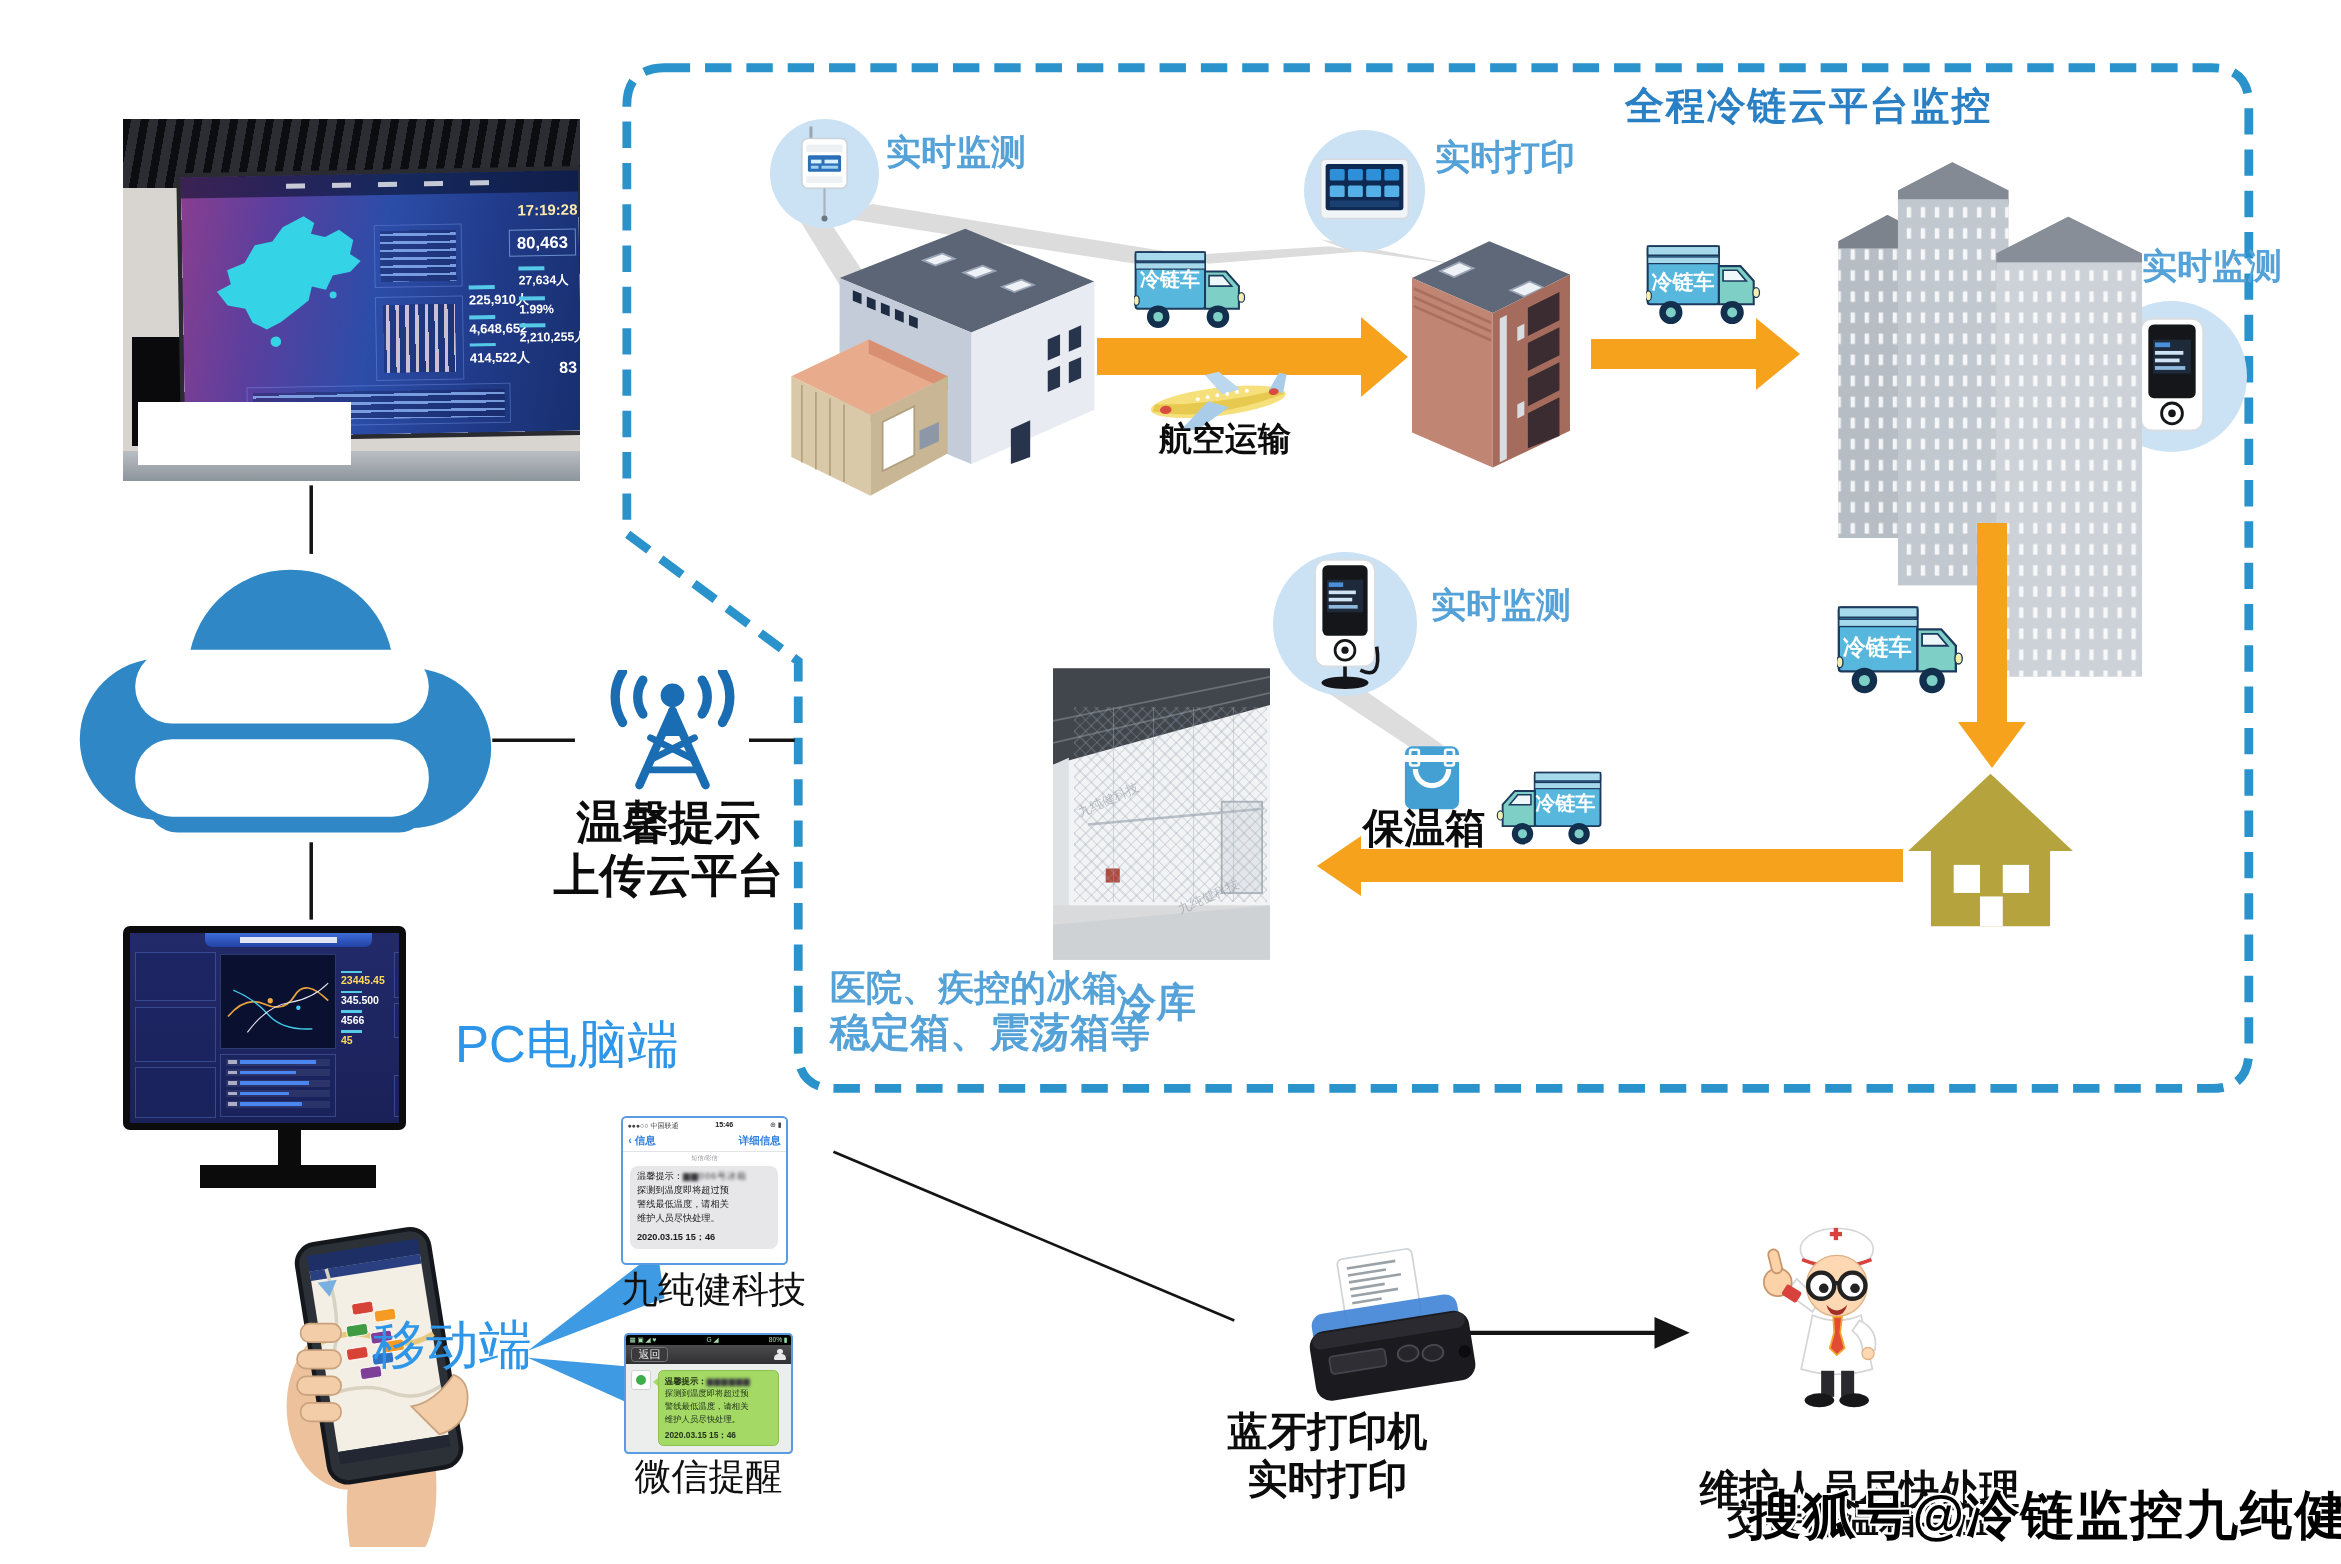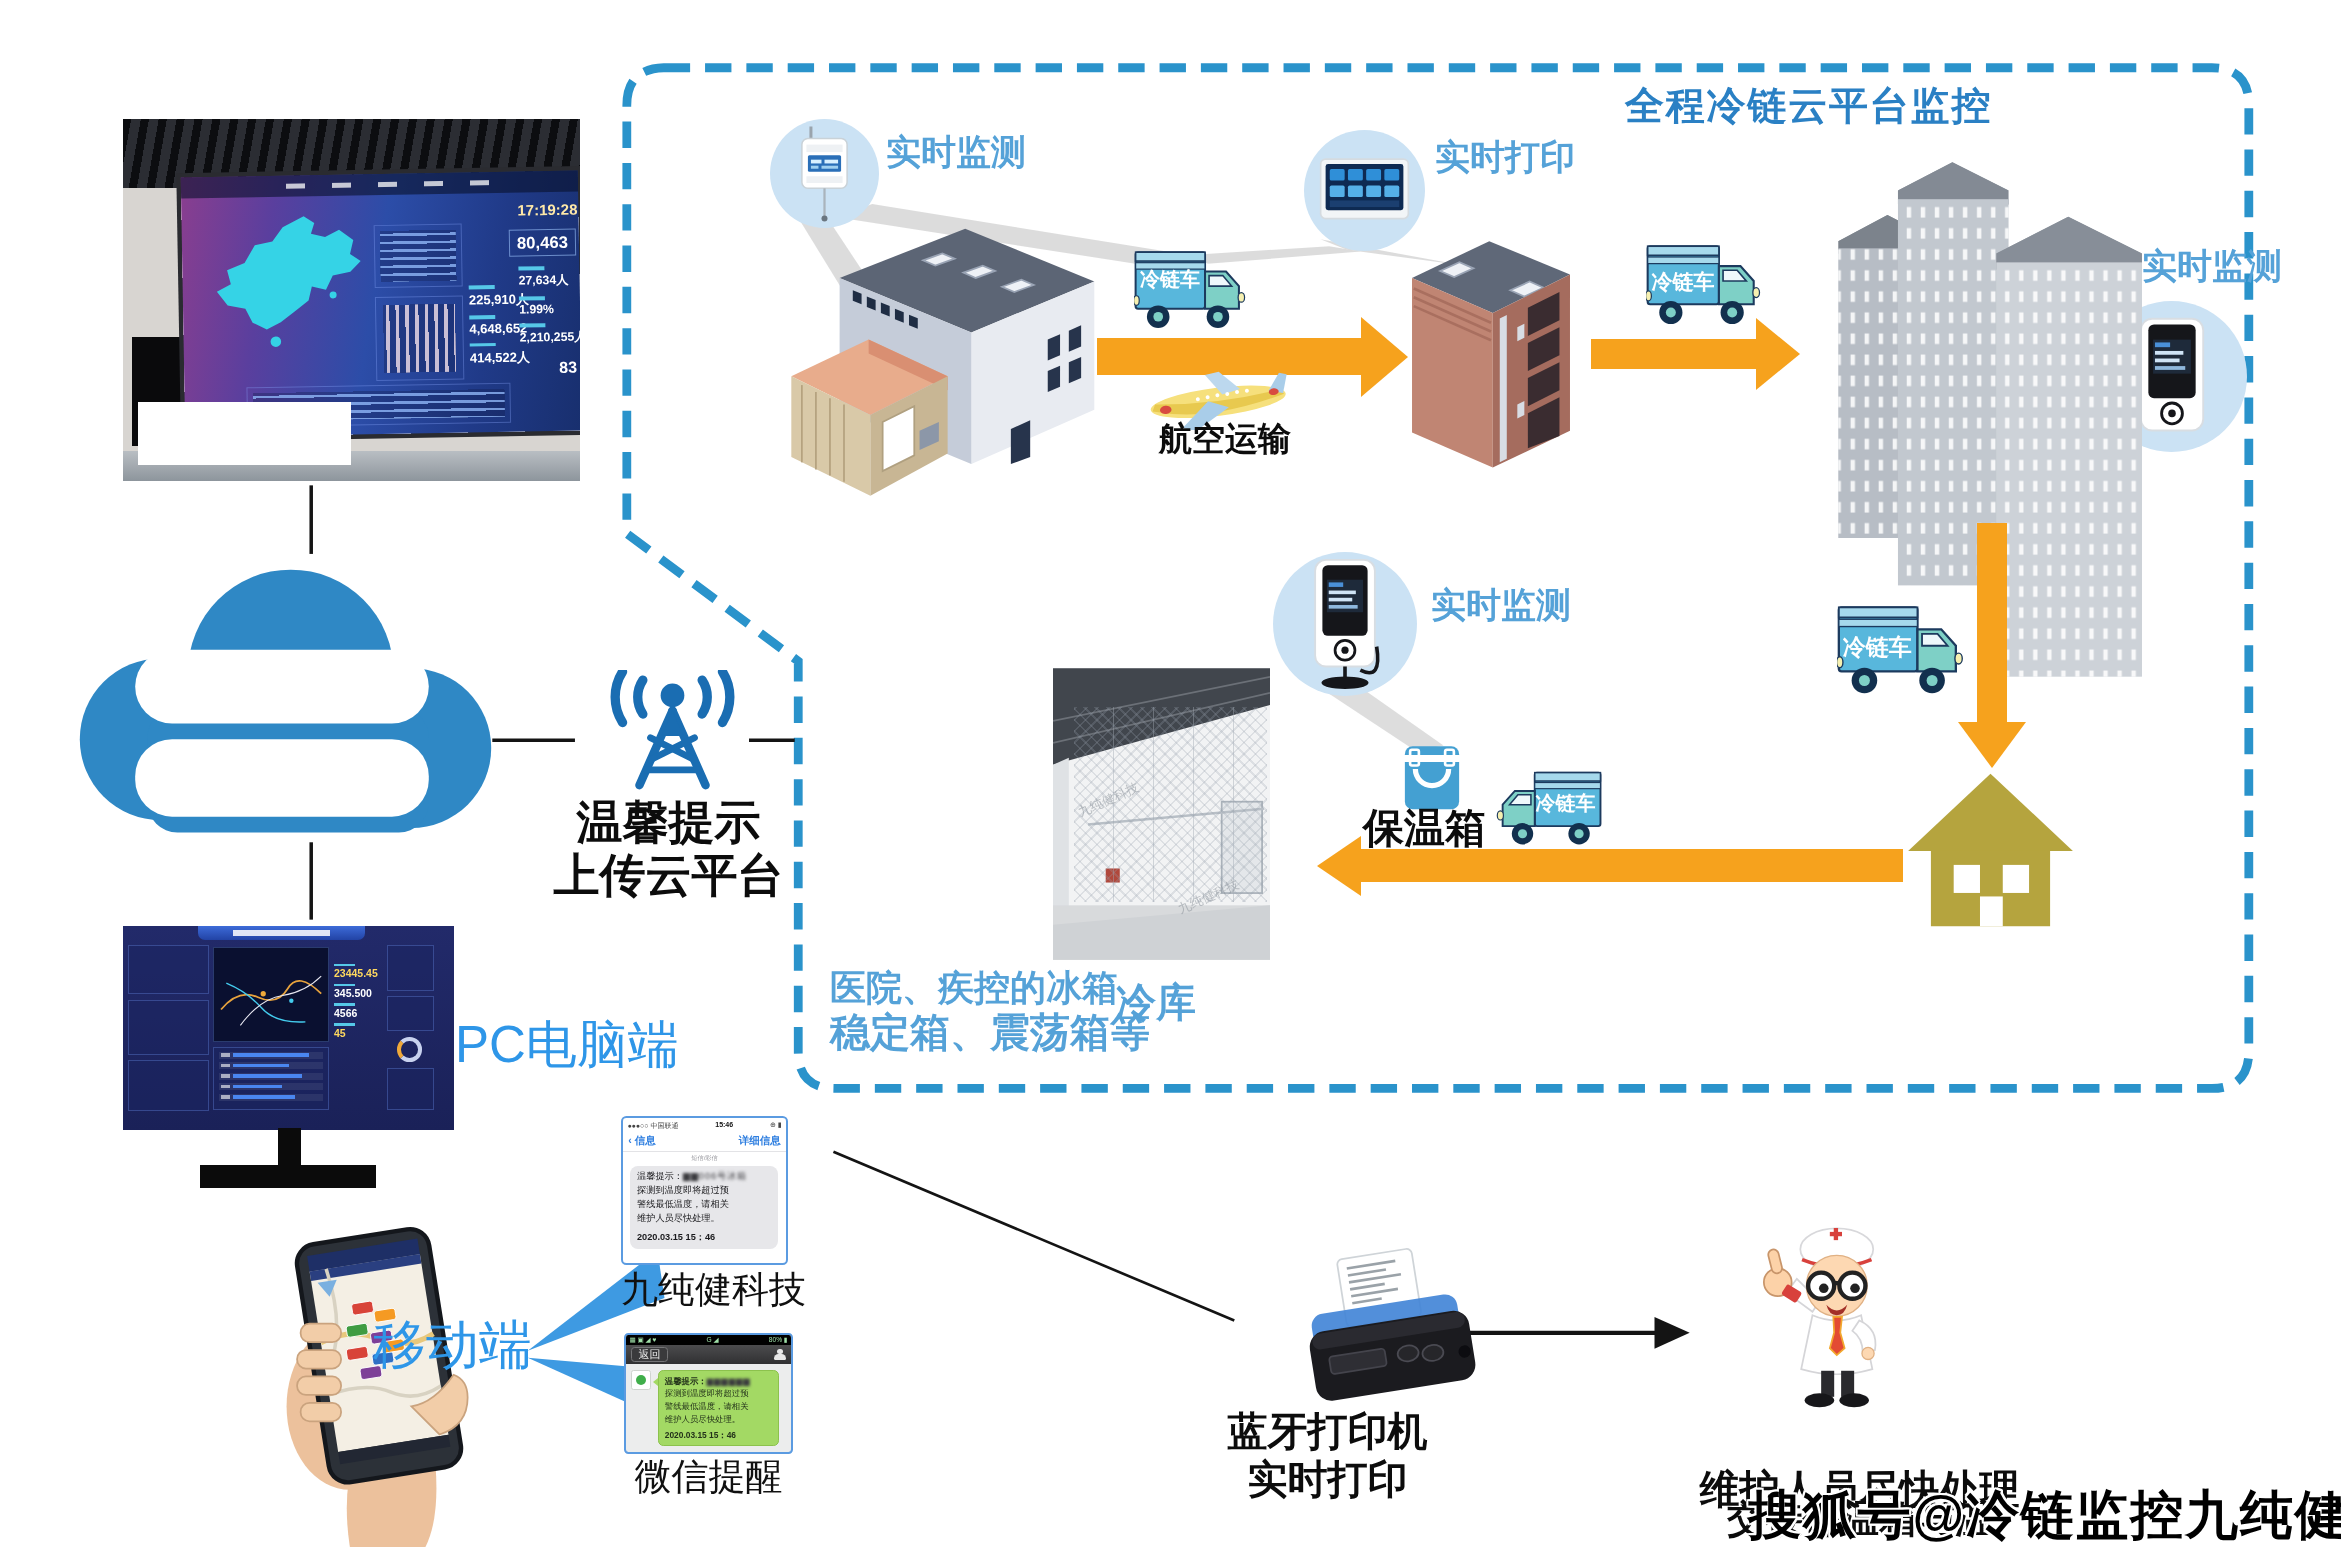--- a/index.html
+++ b/index.html
@@ -22,21 +22,21 @@
 .scr-top{position:absolute;left:0;top:0;width:100%;height:21px;background:rgba(8,16,44,.6)}
 .scr-top::after{content:"";position:absolute;left:105px;top:8px;width:211px;height:5.3px;background:repeating-linear-gradient(90deg,rgba(255,255,255,.75) 0 19.3px,transparent 19.3px 46px)}
 .scr-panel{position:absolute;border:0.9px solid rgba(140,170,255,.35);background:rgba(18,28,78,.35)}
 .rows{background-image:repeating-linear-gradient(180deg,rgba(150,190,255,.75) 0 2.6px,rgba(150,190,255,0) 2.6px 8px);background-clip:content-box;padding:5.3px}
 .vbars{background-image:repeating-linear-gradient(90deg,rgba(245,225,235,.8) 0 3.5px,rgba(245,225,235,0) 3.5px 9.7px);background-clip:content-box;padding:7px}
 .cap{height:3.5px;background:#56c8e8;width:26px;margin:0 0 2.6px 0}
 .scr-num{color:#fff;font-weight:700;white-space:nowrap}
 
 .antenna-wrap{left:591px;top:670px;width:163px;height:127px}
 
-.mon-bezel{left:123px;top:926px;width:331px;height:204px;background:#0c0c0e;border-radius:7px;}
+.mon-bezel{left:123px;top:926px;width:283px;height:204px;background:#0c0c0e;border-radius:7px;padding:7px}
 .mon-screen{position:relative;width:100%;height:100%;background:linear-gradient(#222a6a,#1a2158);overflow:hidden}
 .mon-neck{left:278px;top:1128px;width:23px;height:39px;background:#0b0b0b}
 .mon-base{left:200px;top:1165px;width:176px;height:23px;background:#0b0b0b}
 .dash-title{position:absolute;left:75px;top:0;width:167px;height:14px;background:linear-gradient(#3d6bd8,#2243a5);border-radius:0 0 7px 7px}
 .dash-title::after{content:"";position:absolute;left:35px;top:4.4px;width:97px;height:5.3px;background:rgba(255,255,255,.85)}
 .dash-panel{position:absolute;border:0.9px solid rgba(120,160,255,.3);background:rgba(25,35,95,.5)}
 .ring{position:absolute;border-radius:50%;border:4.4px solid rgba(220,230,255,.9);border-left-color:#f0a93a}
 .listrow{height:7px;margin:3.5px 5.3px;background:rgba(255,255,255,.08);position:relative}
 .listrow i{position:absolute;left:14px;top:1.8px;height:3.5px;background:#4a86f0;display:block}
 .listrow b{position:absolute;left:1.8px;top:1.8px;width:8.8px;height:3.5px;background:rgba(255,255,255,.6)}

